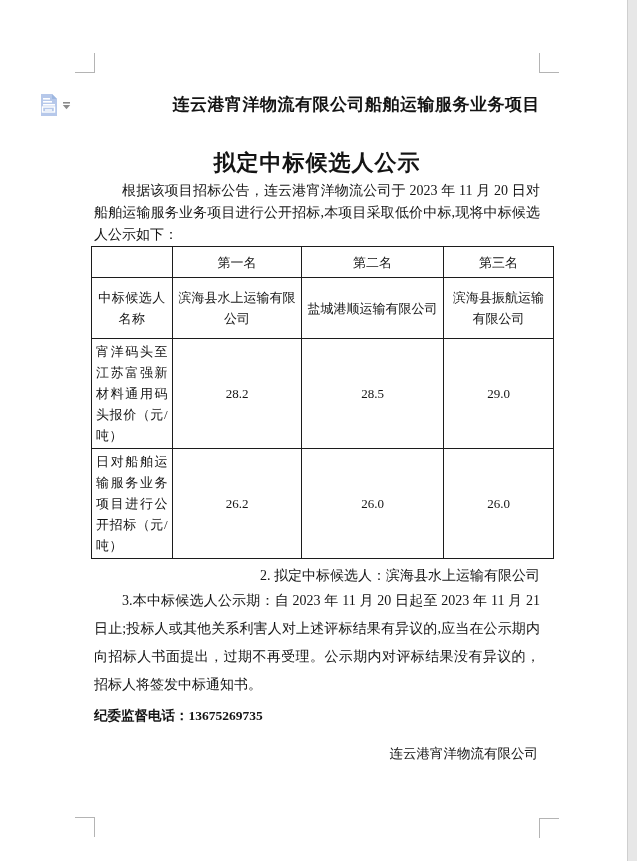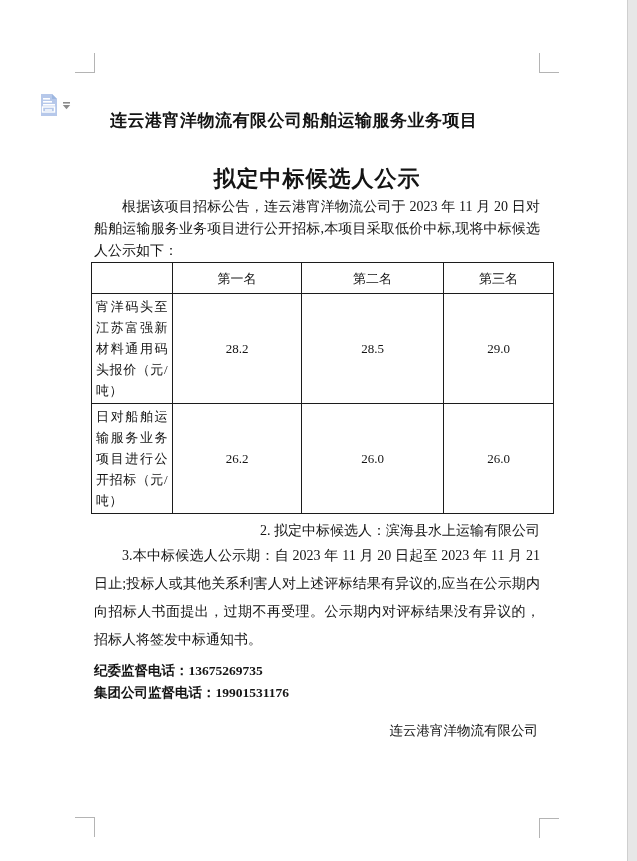--- a/index.html
+++ b/index.html
@@ -13,21 +13,21 @@
   .mark{position:absolute;width:19px;height:19px;}
   .mark.tl{left:75px;top:53px;border-right:1px solid #b4b4b4;border-bottom:1px solid #b4b4b4;}
   .mark.tr{left:539px;top:53px;border-left:1px solid #b4b4b4;border-bottom:1px solid #b4b4b4;}
   .mark.bl{left:75px;top:817px;border-right:1px solid #b4b4b4;border-top:1px solid #b4b4b4;}
   .mark.br{left:539px;top:818px;border-left:1px solid #b4b4b4;border-top:1px solid #b4b4b4;}
   
   .paste-btn{position:absolute;left:39px;top:93px;width:34px;height:26px;display:flex;align-items:flex-start;cursor:pointer;}
   .paste-btn .arrow{margin-left:3px;margin-top:9px;}
   
   .content{position:absolute;left:94px;top:92px;width:446px;}
-  .t1{margin:16px;font-size:17px;line-height:26px;font-weight:700;text-align:left;letter-spacing:0.5px;}
+  .t1{margin:0;font-size:17px;line-height:26px;font-weight:700;text-align:right;letter-spacing:0.5px;}
   .t2{margin:32px 0 0 0;font-size:22px;line-height:26px;font-weight:700;text-align:center;letter-spacing:1px;}
   .intro{margin:4px 0 0 0;font-size:14px;line-height:22px;text-align:justify;text-indent:2em;}
   .sec1{margin:0;font-size:14px;line-height:22px;padding-left:25px;}
   table.bid{border-collapse:collapse;table-layout:fixed;width:462px;margin-left:-3px;margin-top:0;}
   table.bid td{border:1px solid #1c1c1c;font-size:13px;line-height:21px;padding:2px 4px;overflow:hidden;}
   td.hc{text-align:center;vertical-align:middle;}
   td.lab{text-align:center;vertical-align:middle;letter-spacing:0.5px;}
   td.lab2{text-align:justify;vertical-align:middle;letter-spacing:0.5px;padding:2px 7px;}
   td.val{text-align:center;vertical-align:middle;}
   .sec2{margin:6px 0 0 0;font-size:14px;line-height:22px;padding-left:25px;text-align:right;}
@@ -79,37 +79,42 @@
           <col style="width:142px">
           <col style="width:110px">
       </colgroup>
       <tbody>
           <tr style="height:31px;">
         <td class="hc"></td>
         <td class="hc">第一名</td>
         <td class="hc">第二名</td>
         <td class="hc">第三名</td>
       </tr>
+      <tr style="height:61px;">
+        <td class="lab">中标候选人名称</td>
+        <td class="val">滨海县水上运输有限公司</td>
+        <td class="val">盐城港顺运输有限公司</td>
+        <td class="val">滨海县振航运输有限公司</td>
+      </tr>
       <tr style="height:88px;">
         <td class="lab2">宵洋码头至江苏富强新材料通用码头报价（元/吨）</td>
         <td class="val">28.2</td>
         <td class="val">28.5</td>
         <td class="val">29.0</td>
       </tr>
       <tr style="height:88px;">
         <td class="lab2">日对船舶运输服务业务项目进行公开招标（元/吨）</td>
         <td class="val">26.2</td>
         <td class="val">26.0</td>
         <td class="val">26.0</td>
       </tr>
     </tbody>
       </table>
 
     <p class="sec2">2. 拟定中标候选人：滨海县水上运输有限公司</p>
     <p class="sec3">3.本中标候选人公示期：自 2023 年 11 月 20 日起至 2023 年 11 月 21 日止;投标人或其他关系利害人对上述评标结果有异议的,应当在公示期内向招标人书面提出，过期不再受理。公示期内对评标结果没有异议的，招标人将签发中标通知书。</p>
 
     <p class="phone">纪委监督电话：13675269735</p>
-    <p class="phone">集团公司监督电话：19901531176</p>
 
     <p class="sig">连云港宵洋物流有限公司</p>
 
   </div>
 </div>
 
 </body></html>

